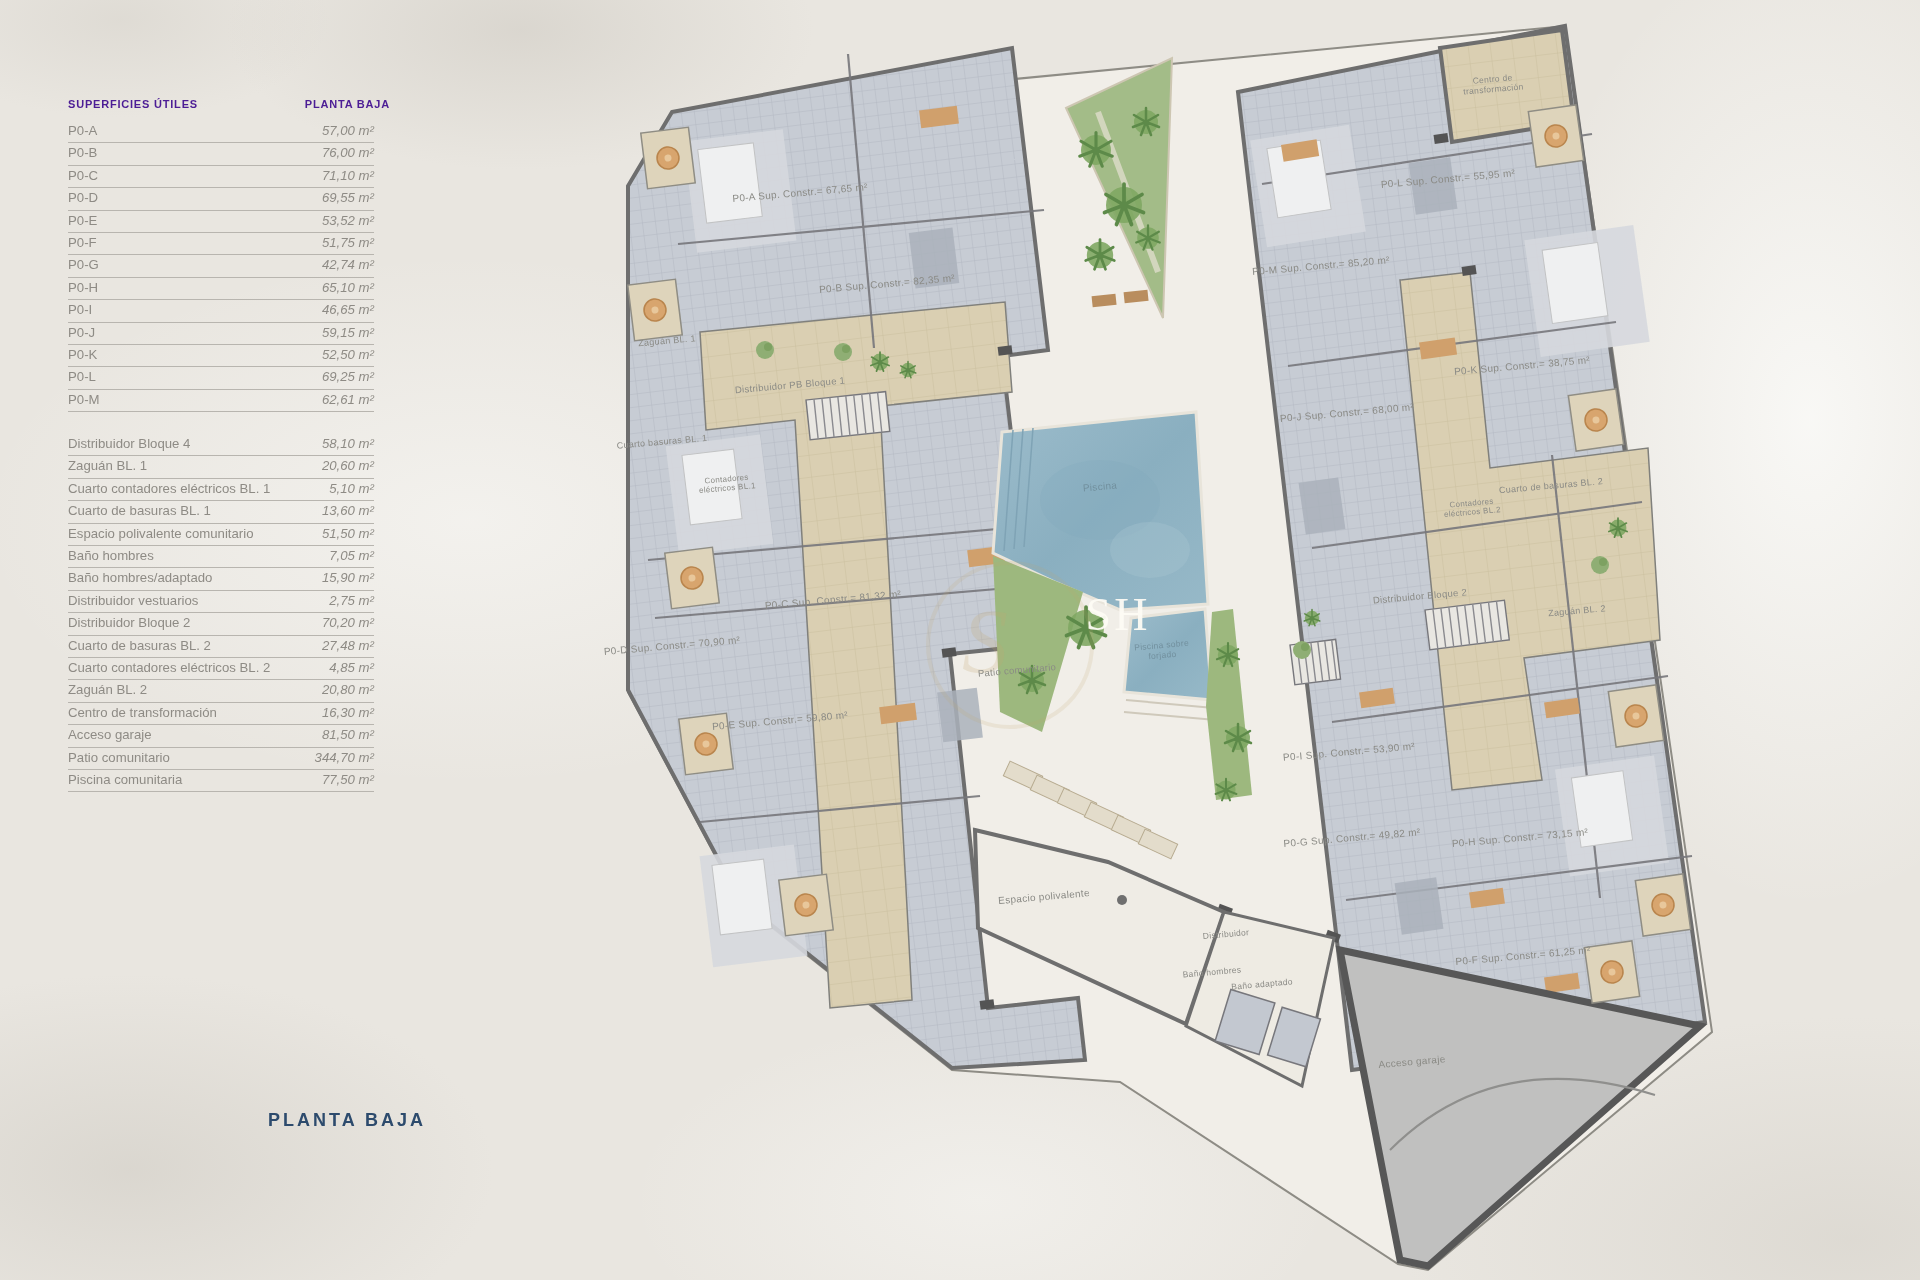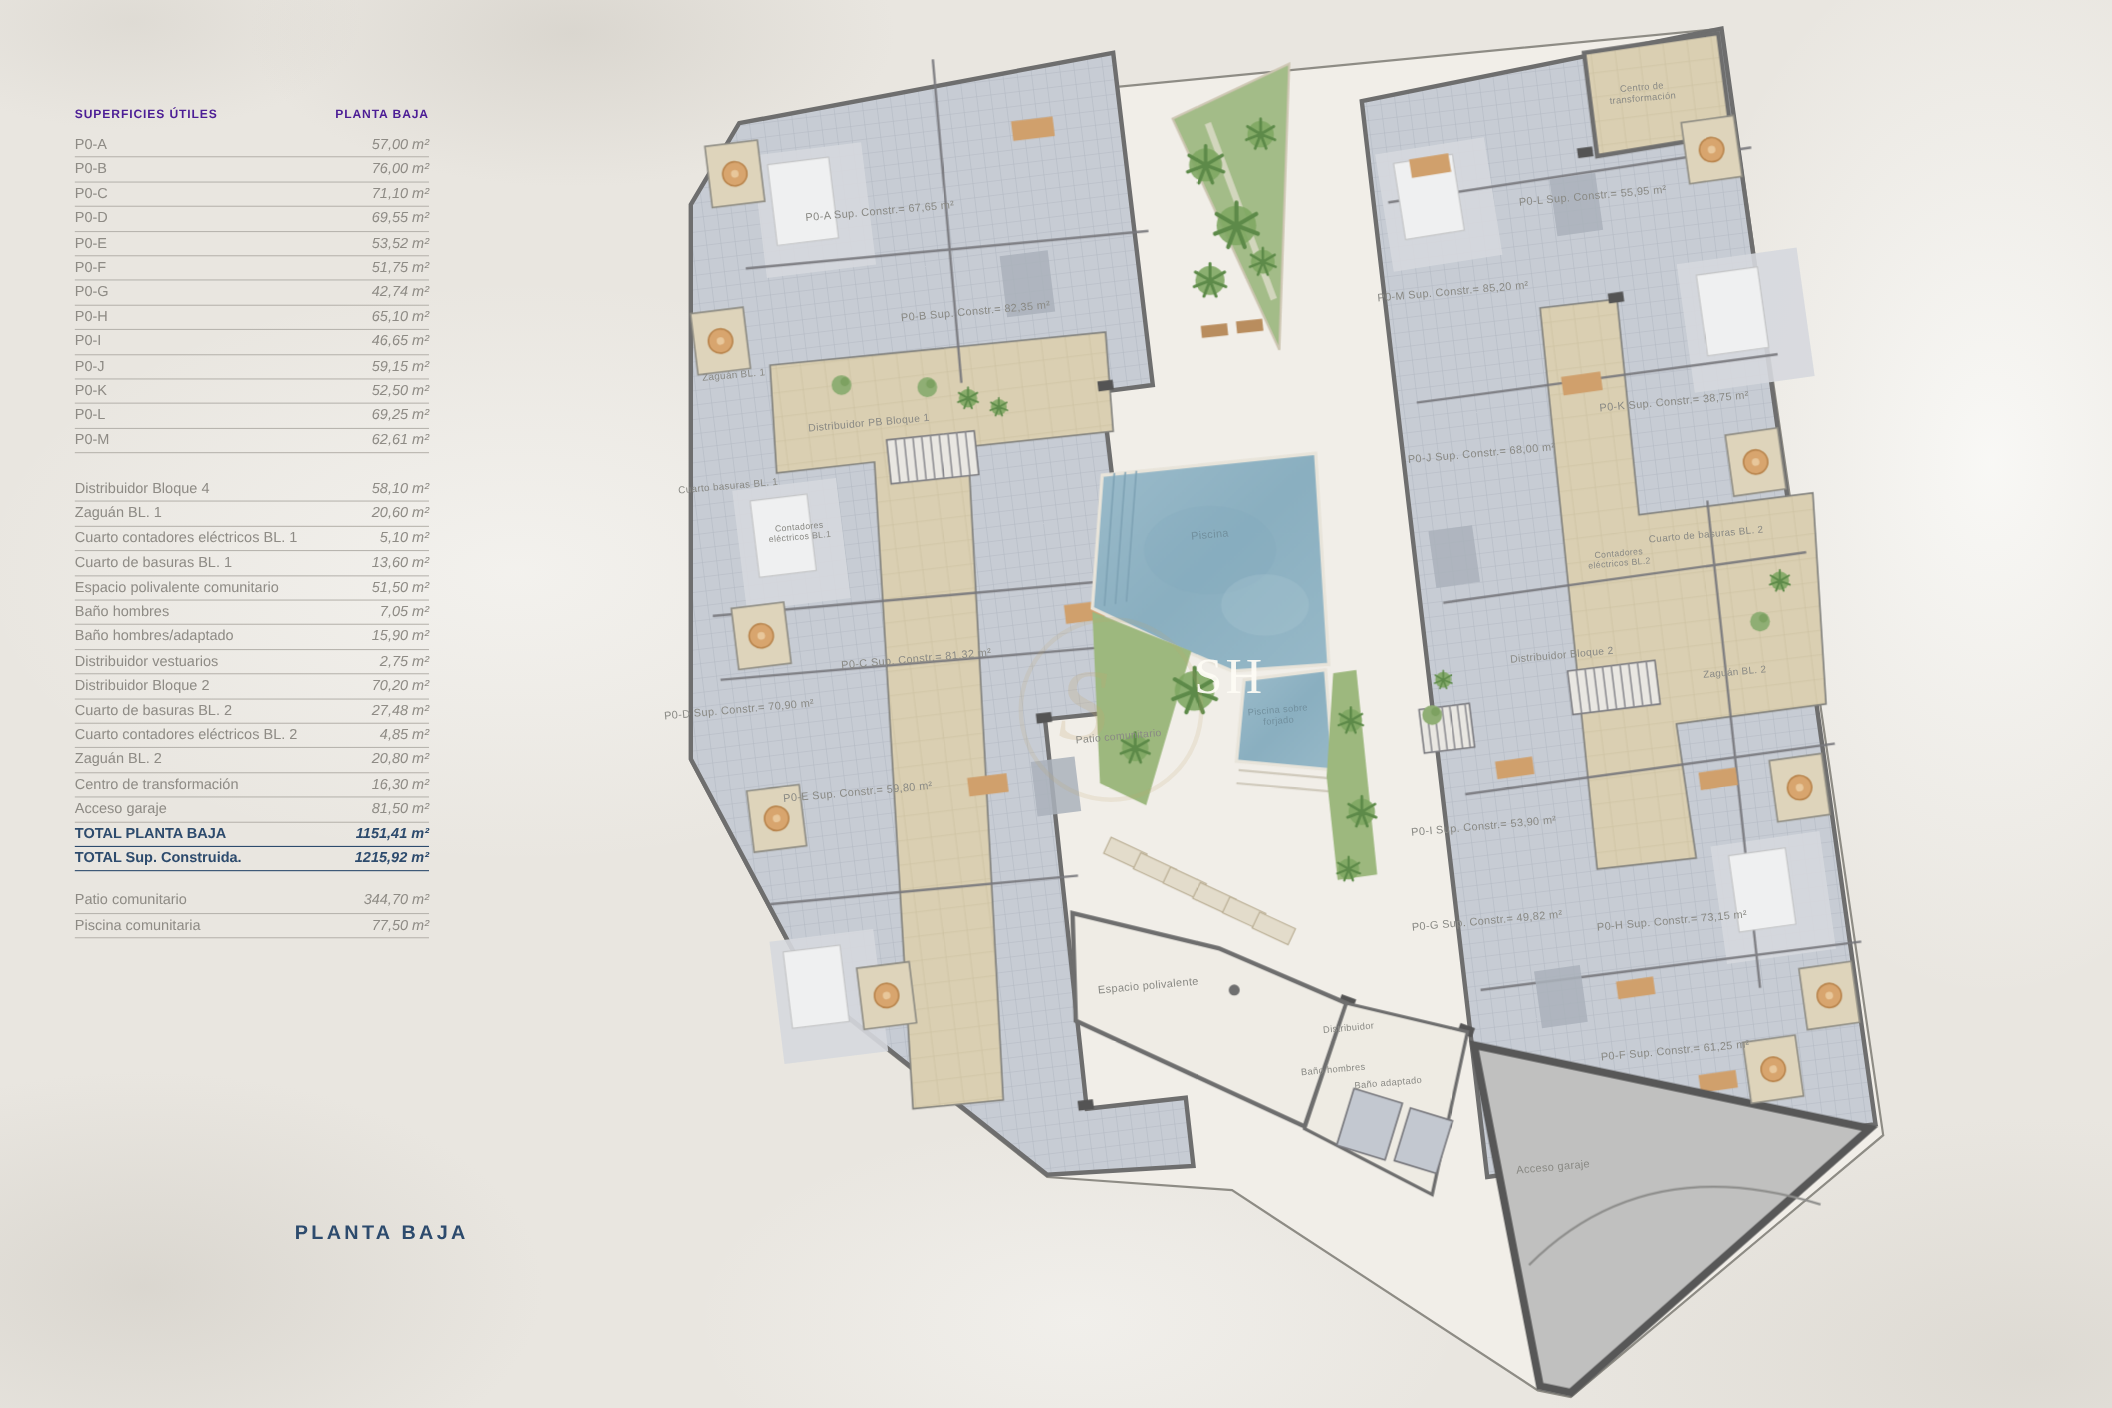--- a/index.html
+++ b/index.html
@@ -12,21 +12,21 @@
       radial-gradient(520px 280px at 130px 1170px, rgba(206,202,194,.55), transparent 70%),
       radial-gradient(640px 320px at 1850px 1240px, rgba(210,206,198,.5), transparent 70%),
       radial-gradient(420px 700px at 1810px 420px, rgba(251,251,249,.85), transparent 70%),
       radial-gradient(700px 380px at 470px 520px, rgba(247,246,243,.7), transparent 70%),
       radial-gradient(500px 260px at 980px 1200px, rgba(246,245,242,.6), transparent 70%),
       #e9e6e0;
   }
   .sidebar{position:absolute;left:68px;top:98px;width:322px;z-index:2;}
   .sb-header{display:flex;justify-content:space-between;color:#4c1d95;font-weight:bold;
     font-size:11px;letter-spacing:.8px;margin-bottom:11px;}
-  .sec{margin:0 0 22px 0;}
+  .sec{margin:0 16px 22px 0;}
   .sec.tight{margin-bottom:0;}
   .srow{display:flex;justify-content:space-between;align-items:baseline;height:21.4px;
     line-height:20px;border-bottom:1px solid #b8b5af;font-size:13.2px;color:#8e8b85;}
   .srow .lbl{white-space:nowrap;}
   .srow .val{white-space:nowrap;font-style:italic;}
   .totals .srow{color:#2d4b6d;font-weight:bold;border-bottom:1.6px solid #2d4b6d;}
   .totals{margin-bottom:16px;}
   .bottom-title{position:absolute;left:268px;top:1110px;z-index:2;color:#2d4b6d;
     font-weight:bold;font-size:18px;letter-spacing:3px;}
   .plan-svg{position:absolute;left:0;top:0;z-index:1;}
@@ -177,32 +177,20 @@
         <span class="lbl">Centro de transformación</span>
         <span class="val">16,30 m²</span>
       </div>
 
       <div class="srow">
         <span class="lbl">Acceso garaje</span>
         <span class="val">81,50 m²</span>
       </div>
     </div>
 
-  <div class="totals">
-
-      <div class="srow">
-        <span class="lbl">TOTAL PLANTA BAJA</span>
-        <span class="val">1151,41 m²</span>
-      </div>
-
-      <div class="srow">
-        <span class="lbl">TOTAL Sup. Construida.</span>
-        <span class="val">1215,92 m²</span>
-      </div>
-    </div>
 
   <div class="sec">
 
       <div class="srow">
         <span class="lbl">Patio comunitario</span>
         <span class="val">344,70 m²</span>
       </div>
 
       <div class="srow">
         <span class="lbl">Piscina comunitaria</span>

